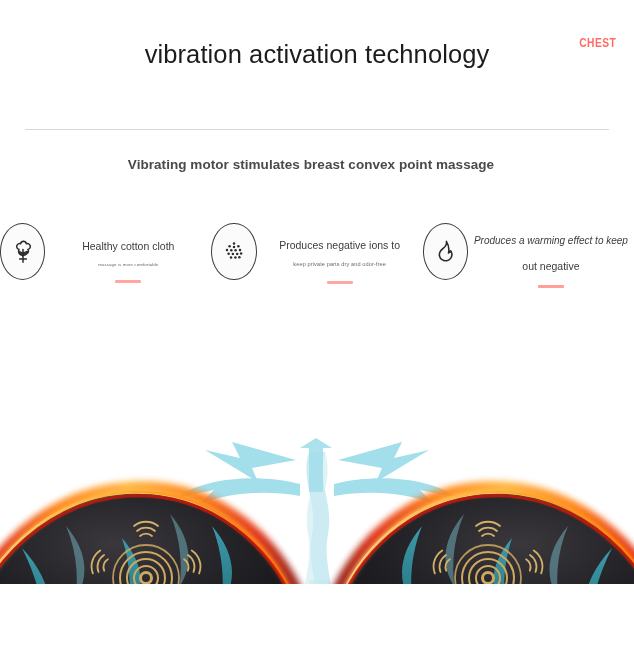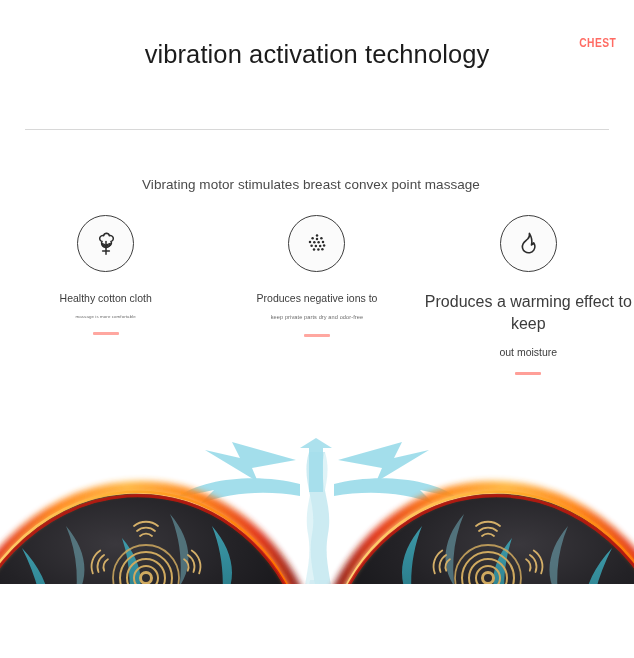--- a/index.html
+++ b/index.html
@@ -62,38 +62,37 @@
     height: 1px;
     background: #d8d8d8;
   }
 
   .subtitle {
     position: absolute;
     left: 0; right: 12px;
     top: 157px;
     text-align: center;
     font-size: 13.5px;
-    font-weight: 400;
+    font-weight: 700;
     color: #4a4a4a;
     letter-spacing: 0.05px;
-    margin-top: 20px;
   }
 
   
   .features {
     position: absolute;
     left: 0;
     top: 215px;
     width: 634px;
     display: flex;
   }
   .feature {
     flex: 1 1 0;
     display: flex;
-    flex-direction: column;
+    flex-direction: row;
     align-items: center;
   }
   .feature-icon {
     width: 57px;
     height: 57px;
     border-radius: 50%;
     border: 1.6px solid #3d3d3d;
     background: #fbfbfb;
     display: flex;
     align-items: center;
@@ -106,21 +105,22 @@
     margin-top: 19px;
     text-align: center;
     width: 100%;
   }
   .feature-cap {
     font-size: 10.5px;
     color: #3c3c3c;
     line-height: 1.35;
   }
   .feature-cap.small {
-    font-size: 16px;
+    font-size: 10px;
+    font-style: italic;
   }
   .feature-sub {
     margin-top: 9px;
     font-size: 4.4px;
     color: #6c6c6c;
     letter-spacing: 0.1px;
     line-height: 1.4;
   }
   .feature-sub.big {
     font-size: 5.6px;
@@ -233,21 +233,21 @@
       <div class="feature-icon">
         <span>
           <svg width="34" height="34" viewBox="0 0 34 34">
             <path d="M18.4 6.4c.5 2.6-.4 4.3-1.7 5.6-1.5 1.5-3.4 2.6-4.5 4.6-1.6 2.8-.8 6.4 1.8 8.1 2.9 1.9 6.9 1.2 8.8-1.6 1.6-2.4 1.3-5.2-.2-7.3-.5 1.2-1.2 1.9-2.1 2.2.9-3.5.3-7.5-2.1-11.6z" fill="none" stroke="#2b2b2b" stroke-width="1.6" stroke-linejoin="round" stroke-linecap="round"></path>
             <path d="M16.2 17.4c-1.5 1-2.3 2.4-2 3.9.3 1.6 1.9 2.7 3.6 2.4" fill="none" stroke="#2b2b2b" stroke-width="1.3" stroke-linecap="round" opacity="0"></path>
           </svg>
         </span>
       </div>
       <div class="feature-cap-wrap">
         <div class="feature-cap small">Produces a warming effect to keep</div>
-        <div class="feature-sub line2">out moisture</div>
+        <div class="feature-sub line2">out negative</div>
         <div style="display:flex;justify-content:center;">
           <div class="feature-rule r3"></div>
         </div>
       </div>
     </div>
 
   </div>
 
   <div class="hero">
     <svg class="hero-svg" viewBox="0 0 634 228" preserveAspectRatio="none">

